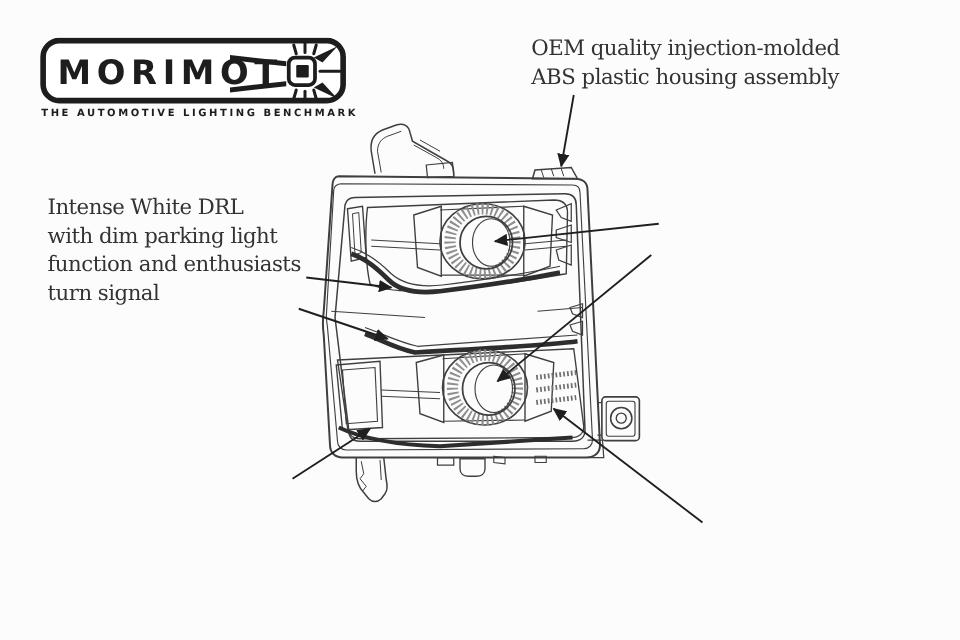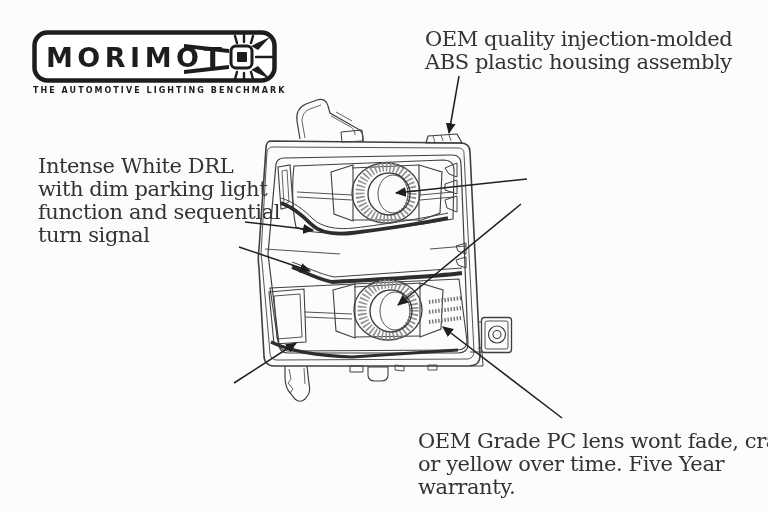--- a/index.html
+++ b/index.html
@@ -2,21 +2,21 @@
 <html><head>
 <meta charset="utf-8">
 <style>
   html,body{margin:0;padding:0;background:#e8e8e8;}
   .canvas{
     position:relative;width:768px;height:512px;background:#fcfcfc;
     overflow:hidden;font-family:"DejaVu Serif", serif;padding-left:44px;
   }
   .callout{
     position:absolute;white-space:pre-line;
-    font-size:21px;line-height:23px;letter-spacing:-0.4px;color:#333;
+    font-size:17px;line-height:23px;letter-spacing:-0.4px;color:#333;
   }
   .art{position:absolute;left:0;top:0;pointer-events:none;}
   .logo{position:absolute;left:32px;top:30px;width:250px;height:76px;}
   .tagline{
     position:absolute;left:1px;top:56px;width:244px;
     font-family:"DejaVu Sans", sans-serif;font-weight:bold;
     font-size:8px;letter-spacing:2.05px;color:#1d1d1d;white-space:nowrap;
   }
 </style>
 </head>
@@ -47,24 +47,22 @@
         <rect x="205" y="22" width="10" height="10" rx="1" stroke="none"></rect>
       </g>
     </svg>
     <div class="tagline">THE AUTOMOTIVE LIGHTING BENCHMARK</div>
   </div>
 
   <div class="callout" style="left:425px;top:28px;">OEM quality injection-molded
 ABS plastic housing assembly</div>
   <div class="callout" style="left:38px;top:155px;">Intense White DRL
 with dim parking light
-function and sequential
+function and enthusiasts
 turn signal</div>
-  <div class="callout" style="left:418px;top:430px;">OEM Grade PC lens wont fade, crack,
-or yellow over time. Five Year warranty.</div>
 
   <svg class="art" width="768" height="512" viewBox="0 0 768 512">
     <defs>
       <marker id="ah" viewBox="0 0 10 9" refX="9" refY="4.5" markerWidth="11" markerHeight="10" markerUnits="userSpaceOnUse" orient="auto">
         <path d="M0,0 L10,4.5 L0,9 Z" fill="#1f1f1f"></path>
       </marker>
     </defs>
 
     <g fill="none" stroke="#3f3f3f">
       <path stroke-width="1.6" d="M271,141 C268,141 266,144 266,148 L259,249 C258,256 258,261 259,268 L264,356 C264,362 268,366 274,366 L469,366 C476,366 480,362 480,356 L470,152 C470,146 466,143 460,143 Z"></path>

